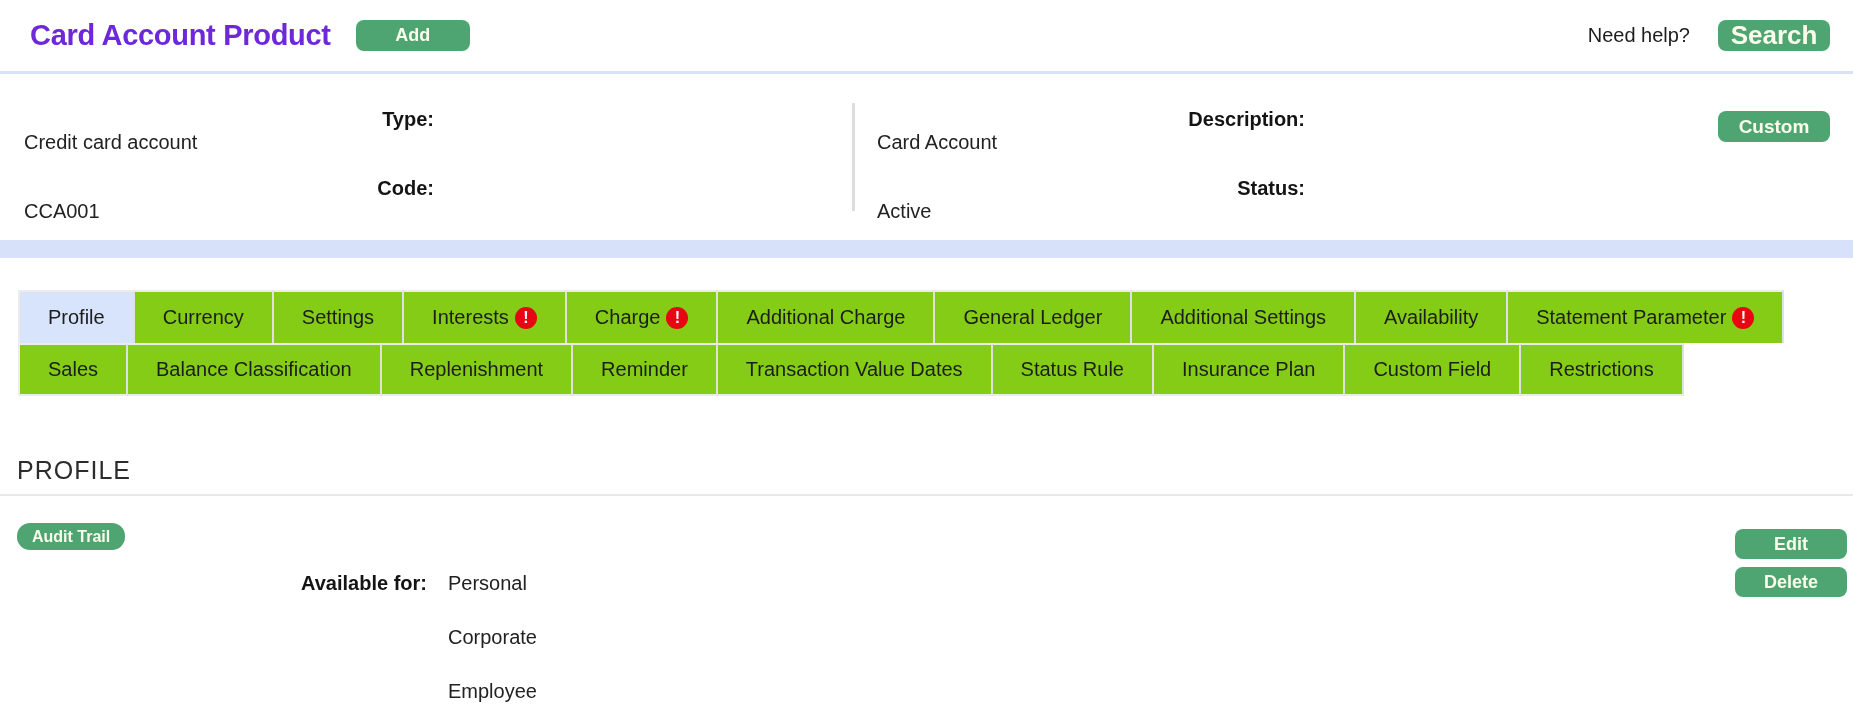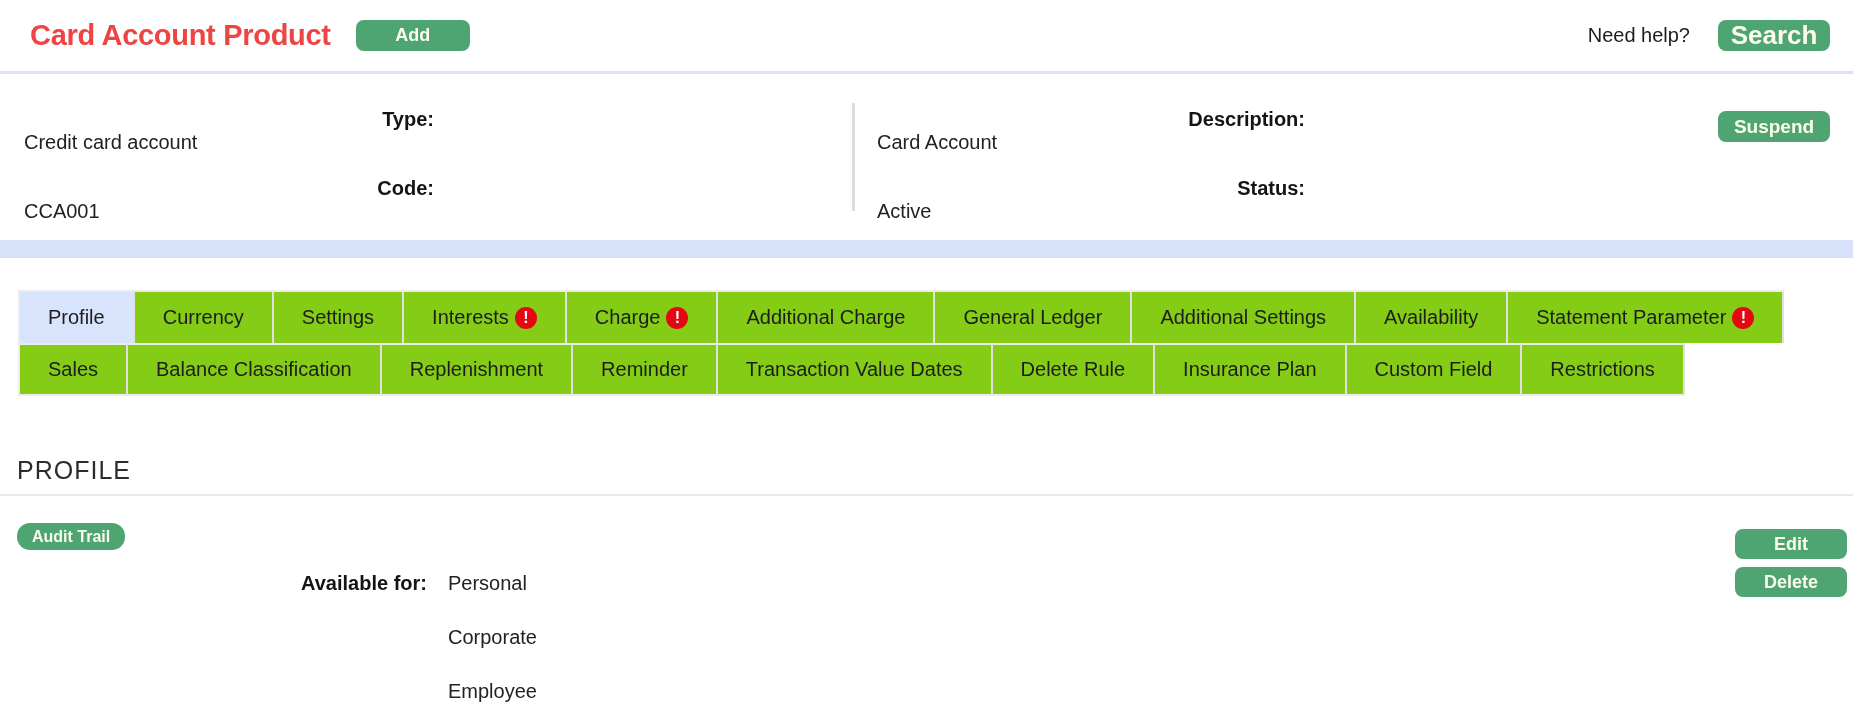--- a/index.html
+++ b/index.html
@@ -9,21 +9,21 @@
     font-family:"Liberation Sans", sans-serif;
     color:#1d1d1d; overflow:hidden; position:relative;
   }
 
   
   .header {
     height:74px; display:flex; align-items:center;
     padding:0 23px 0 30px;
     border-bottom:3px solid #d9e3f5;
   }
-  .page-title { font-size:29px; font-weight:700; color:#ef4444; letter-spacing:-0.3px; }
+  .page-title { font-size:29px; font-weight:700; color:#6d28d9; letter-spacing:-0.3px; }
   .btn {
     background:#4fa572; color:#fcfcec; font-weight:700; border:none;
     border-radius:8px; cursor:pointer; font-family:inherit;
     display:inline-flex; align-items:center; justify-content:center;
   }
   .btn-add { width:114px; height:31px; font-size:18px; margin-left:25px; }
   .need-help { margin-left:auto; font-size:20px; color:#1d1d1d; margin-right:28px; }
   .btn-search { width:112px; height:31px; font-size:26px; }
 
   
@@ -97,21 +97,21 @@
   <div class="sum-col right">
     <div class="field">
       <span class="flabel">Description:</span>
       <span class="fvalue">Card Account</span>
     </div>
     <div class="field">
       <span class="flabel">Status:</span>
       <span class="fvalue">Active</span>
     </div>
   </div>
-  <button class="btn btn-suspend">Suspend</button>
+  <button class="btn btn-suspend">Custom</button>
 </div>
 
 <div class="blue-bar"></div>
 
 <div class="tabs">
   <div class="tab-row first">
     <button class="tab active">
         <span>Profile</span>
       </button>
     <button class="tab">
@@ -155,21 +155,21 @@
     <button class="tab">
         <span>Replenishment</span>
       </button>
     <button class="tab">
         <span>Reminder</span>
       </button>
     <button class="tab">
         <span>Transaction Value Dates</span>
       </button>
     <button class="tab">
-        <span>Delete Rule</span>
+        <span>Status Rule</span>
       </button>
     <button class="tab">
         <span>Insurance Plan</span>
       </button>
     <button class="tab">
         <span>Custom Field</span>
       </button>
     <button class="tab">
         <span>Restrictions</span>
       </button>

